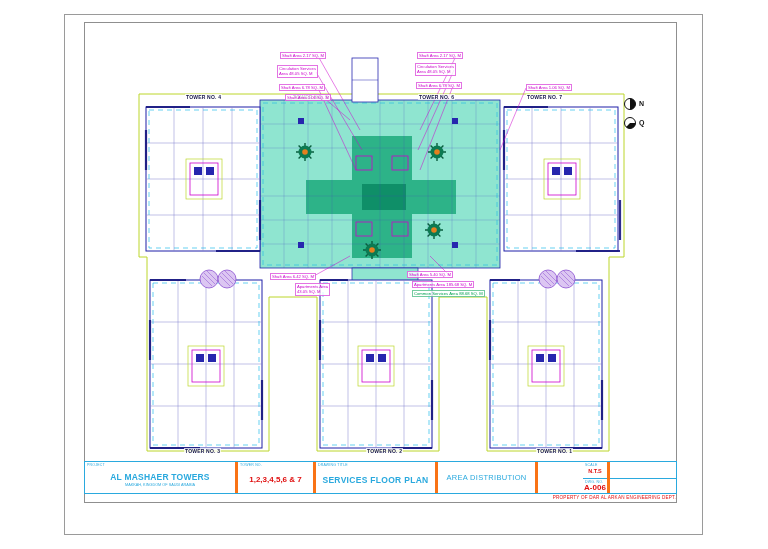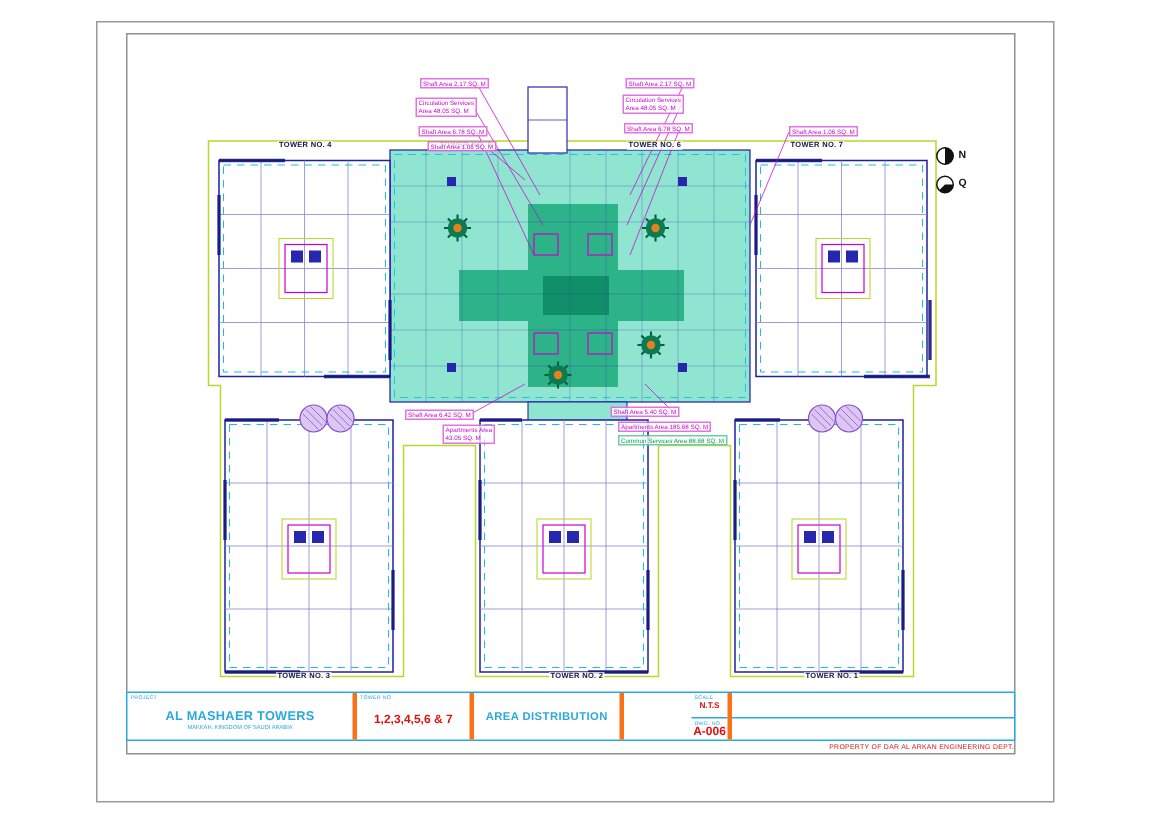--- a/index.html
+++ b/index.html
@@ -28,21 +28,21 @@
   .tb-proj{width:150px;}
   .tb-towers{width:78px;}
   .tb-title{width:122px;}
   .tb-area{width:100px;}
   .tb-scale{width:72px;justify-content:flex-start;padding-left:45px;}
   .tb-rest{flex:1;}
   .tb-name{font-size:8.5px;font-weight:bold;color:#2aa9de;letter-spacing:.2px;margin-top:3px;}
   .tb-loc{font-size:3.8px;color:#2aa9de;margin-top:1px;}
   .tb-red{color:#e01010;font-weight:bold;font-size:8px;margin-top:4px;}
   .tb-dtitle{font-size:8.5px;font-weight:bold;color:#2aa9de;margin-top:4px;letter-spacing:.3px;}
-  .tb-atitle{font-size:7.5px;font-weight:bold;color:#2aa9de;letter-spacing:.3px;}
+  .tb-atitle{font-size:7.5px;font-weight:normal;color:#2aa9de;letter-spacing:.3px;}
   .tb-row{position:relative;width:100%;height:50%;display:flex;align-items:center;
           justify-content:center;box-sizing:border-box;}
   .tb-row+.tb-row{border-top:1px solid #2aa9de;}
   .tb-scale-val{font-size:5.5px;font-weight:bold;color:#e01010;margin-top:3px;}
   .tb-dwg-val{font-size:8px;font-weight:bold;color:#e01010;margin-top:3px;}
   .tb-restrow{width:100%;height:50%;box-sizing:border-box;}
   .tb-restrow+.tb-restrow{border-top:1px solid #2aa9de;}
   .property-note{position:absolute;left:420px;top:495px;width:256px;text-align:right;
                  font-size:4.6px;color:#e01010;letter-spacing:.2px;}
 </style>
@@ -172,20 +172,24 @@
   <div class="titleblock">
     <div class="tb-cell tb-proj">
       <span class="tb-tiny">PROJECT</span>
       <span class="tb-name">AL MASHAER TOWERS</span>
       <span class="tb-loc">MAKKAH, KINGDOM OF SAUDI ARABIA</span>
     </div>
     <div class="tb-cell tb-towers">
       <span class="tb-tiny">TOWER NO.</span>
       <span class="tb-red">1,2,3,4,5,6 &amp; 7</span>
     </div>
+    <div class="tb-cell tb-title">
+      <span class="tb-tiny">DRAWING TITLE</span>
+      <span class="tb-dtitle">SERVICES FLOOR PLAN</span>
+    </div>
     <div class="tb-cell tb-area">
       <span class="tb-atitle">AREA DISTRIBUTION</span>
     </div>
     <div class="tb-cell tb-scale">
       <div class="tb-row">
         <span class="tb-tiny">SCALE</span>
         <span class="tb-scale-val">N.T.S</span>
       </div>
       <div class="tb-row">
         <span class="tb-tiny">DWG. NO.</span>

